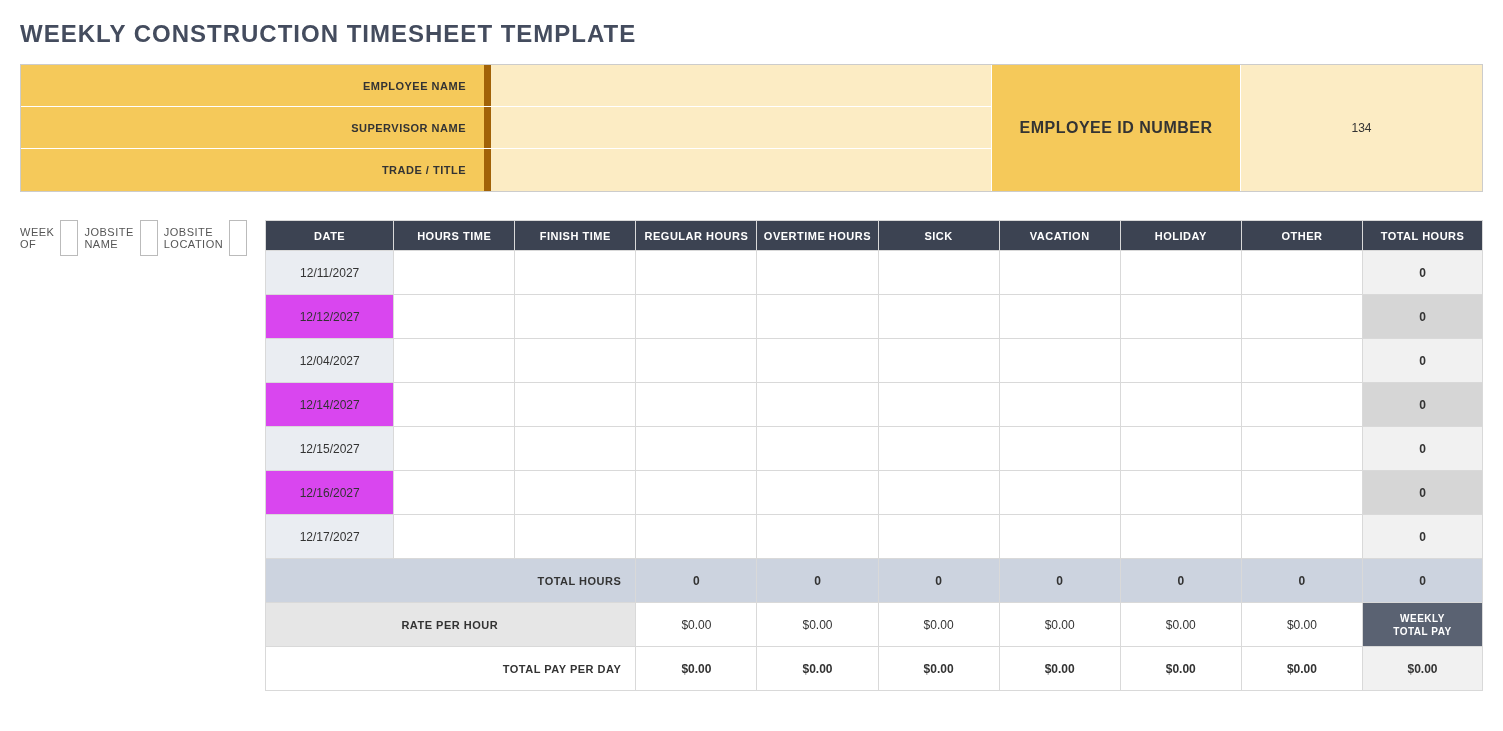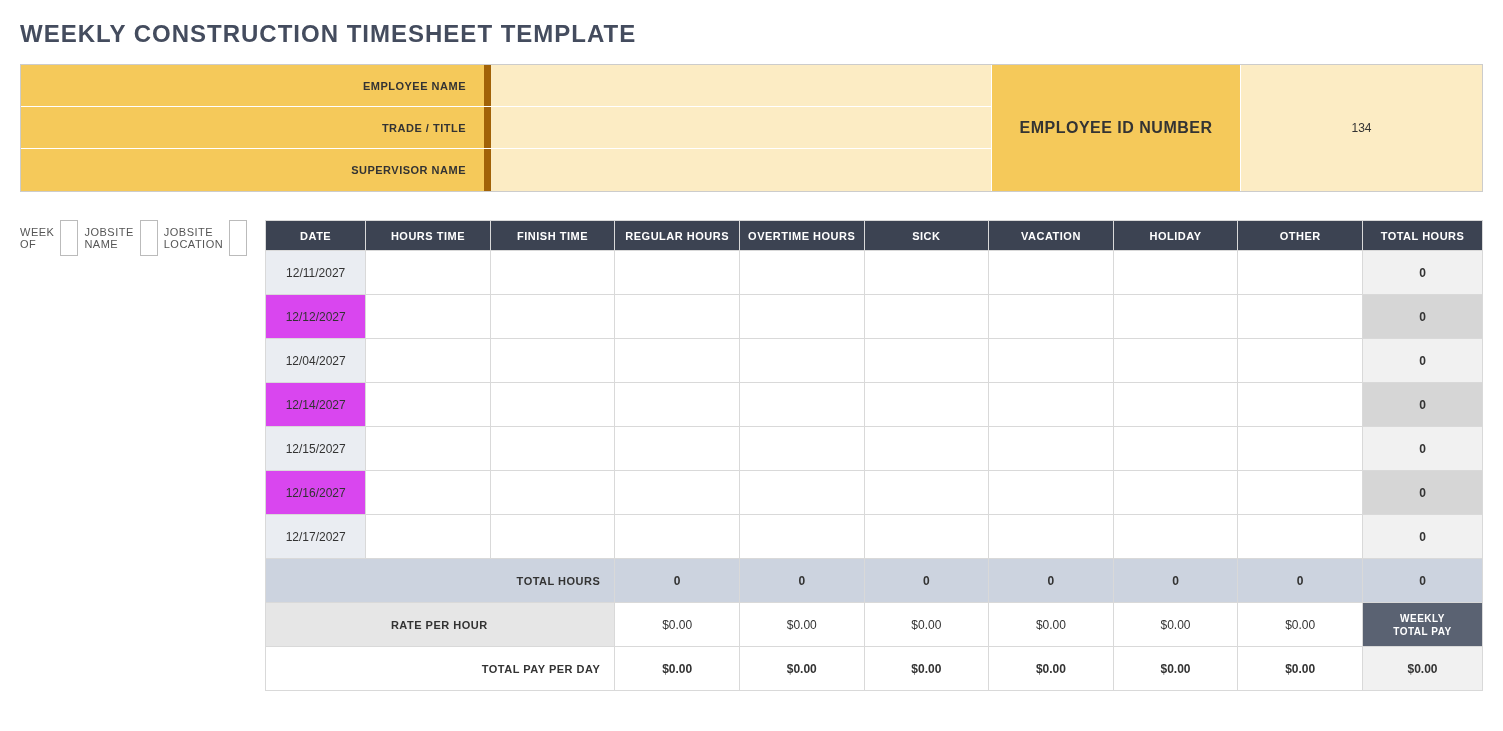--- a/index.html
+++ b/index.html
@@ -115,21 +115,21 @@
     padding: 0 4px;
   }
   th {
     background: #3c4352;
     color: #fff;
     font-weight: bold;
     font-size: 11px;
     letter-spacing: 0.5px;
     height: 30px;
   }
-  .col-date { width: 100px; }
+  .col-date { width: 128px; }
   .col-total { width: 120px; }
   .date-cell-odd { background: #eaedf2; }
   .date-cell-even { background: #d946ef; }
   .total-cell-odd { background: #f1f1f1; font-weight: bold; }
   .total-cell-even { background: #d6d6d6; font-weight: bold; }
   .row-total-hours td { background: #ccd3df; font-weight: bold; }
   .row-total-hours .row-label { text-align: right; padding-right: 14px; font-size: 11px; letter-spacing: 0.5px; }
   .row-rate td { background: #e6e6e6; }
   .row-rate .row-label { text-align: center; padding-right: 6px; font-size: 11px; font-weight: bold; letter-spacing: 0.5px; margin-left: 47px; }
   .row-rate .weekly-total-pay-label {
@@ -145,25 +145,25 @@
 
 <h1 class="page-title">WEEKLY CONSTRUCTION TIMESHEET TEMPLATE</h1>
 
 <div class="header-info">
   <div class="header-left">
     <div class="header-row">
       <div class="header-label">EMPLOYEE NAME</div>
       <div class="header-value"></div>
     </div>
     <div class="header-row">
-      <div class="header-label">TRADE / TITLE</div>
+      <div class="header-label">SUPERVISOR NAME</div>
       <div class="header-value"></div>
     </div>
     <div class="header-row">
-      <div class="header-label">SUPERVISOR NAME</div>
+      <div class="header-label">TRADE / TITLE</div>
       <div class="header-value"></div>
     </div>
   </div>
   <div class="header-right">
     <div class="emp-id-label">EMPLOYEE ID NUMBER</div>
     <div class="emp-id-value">134</div>
   </div>
 </div>
 
 <div class="main">

